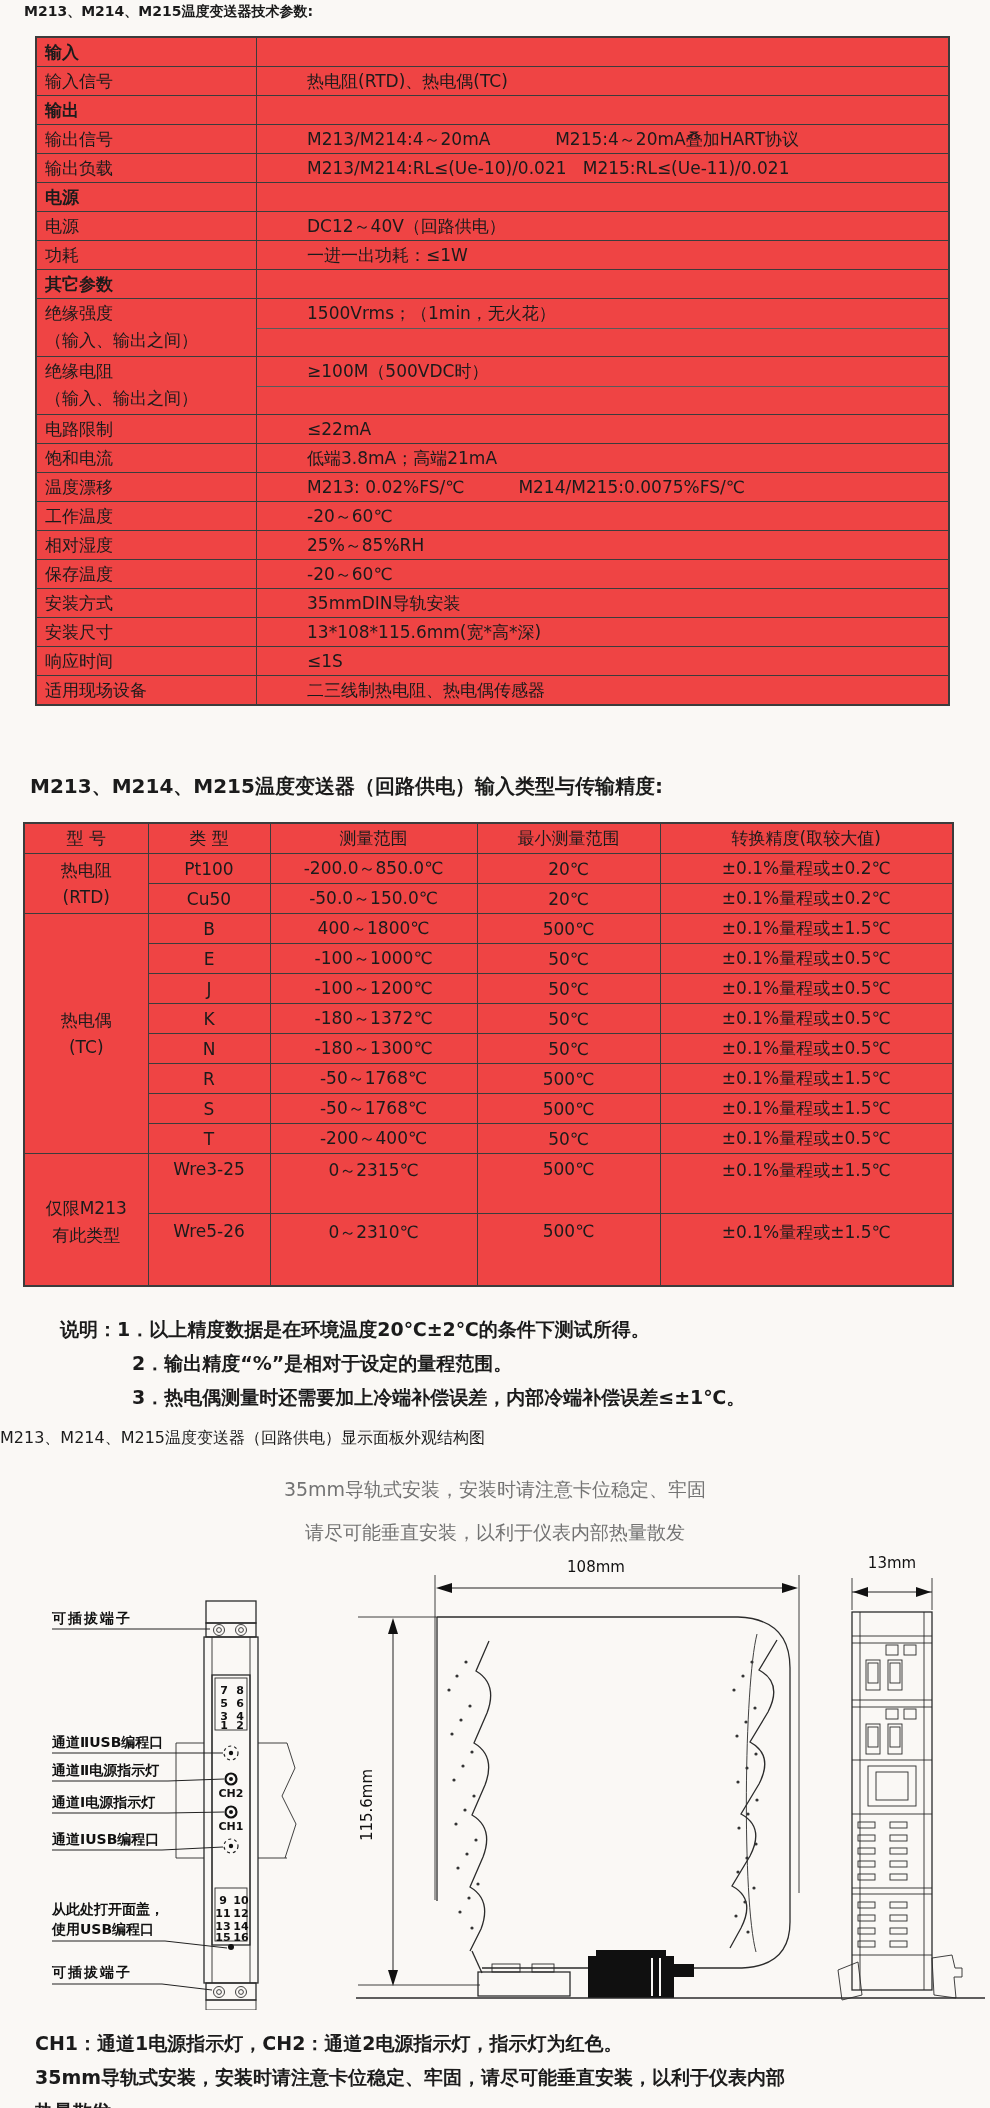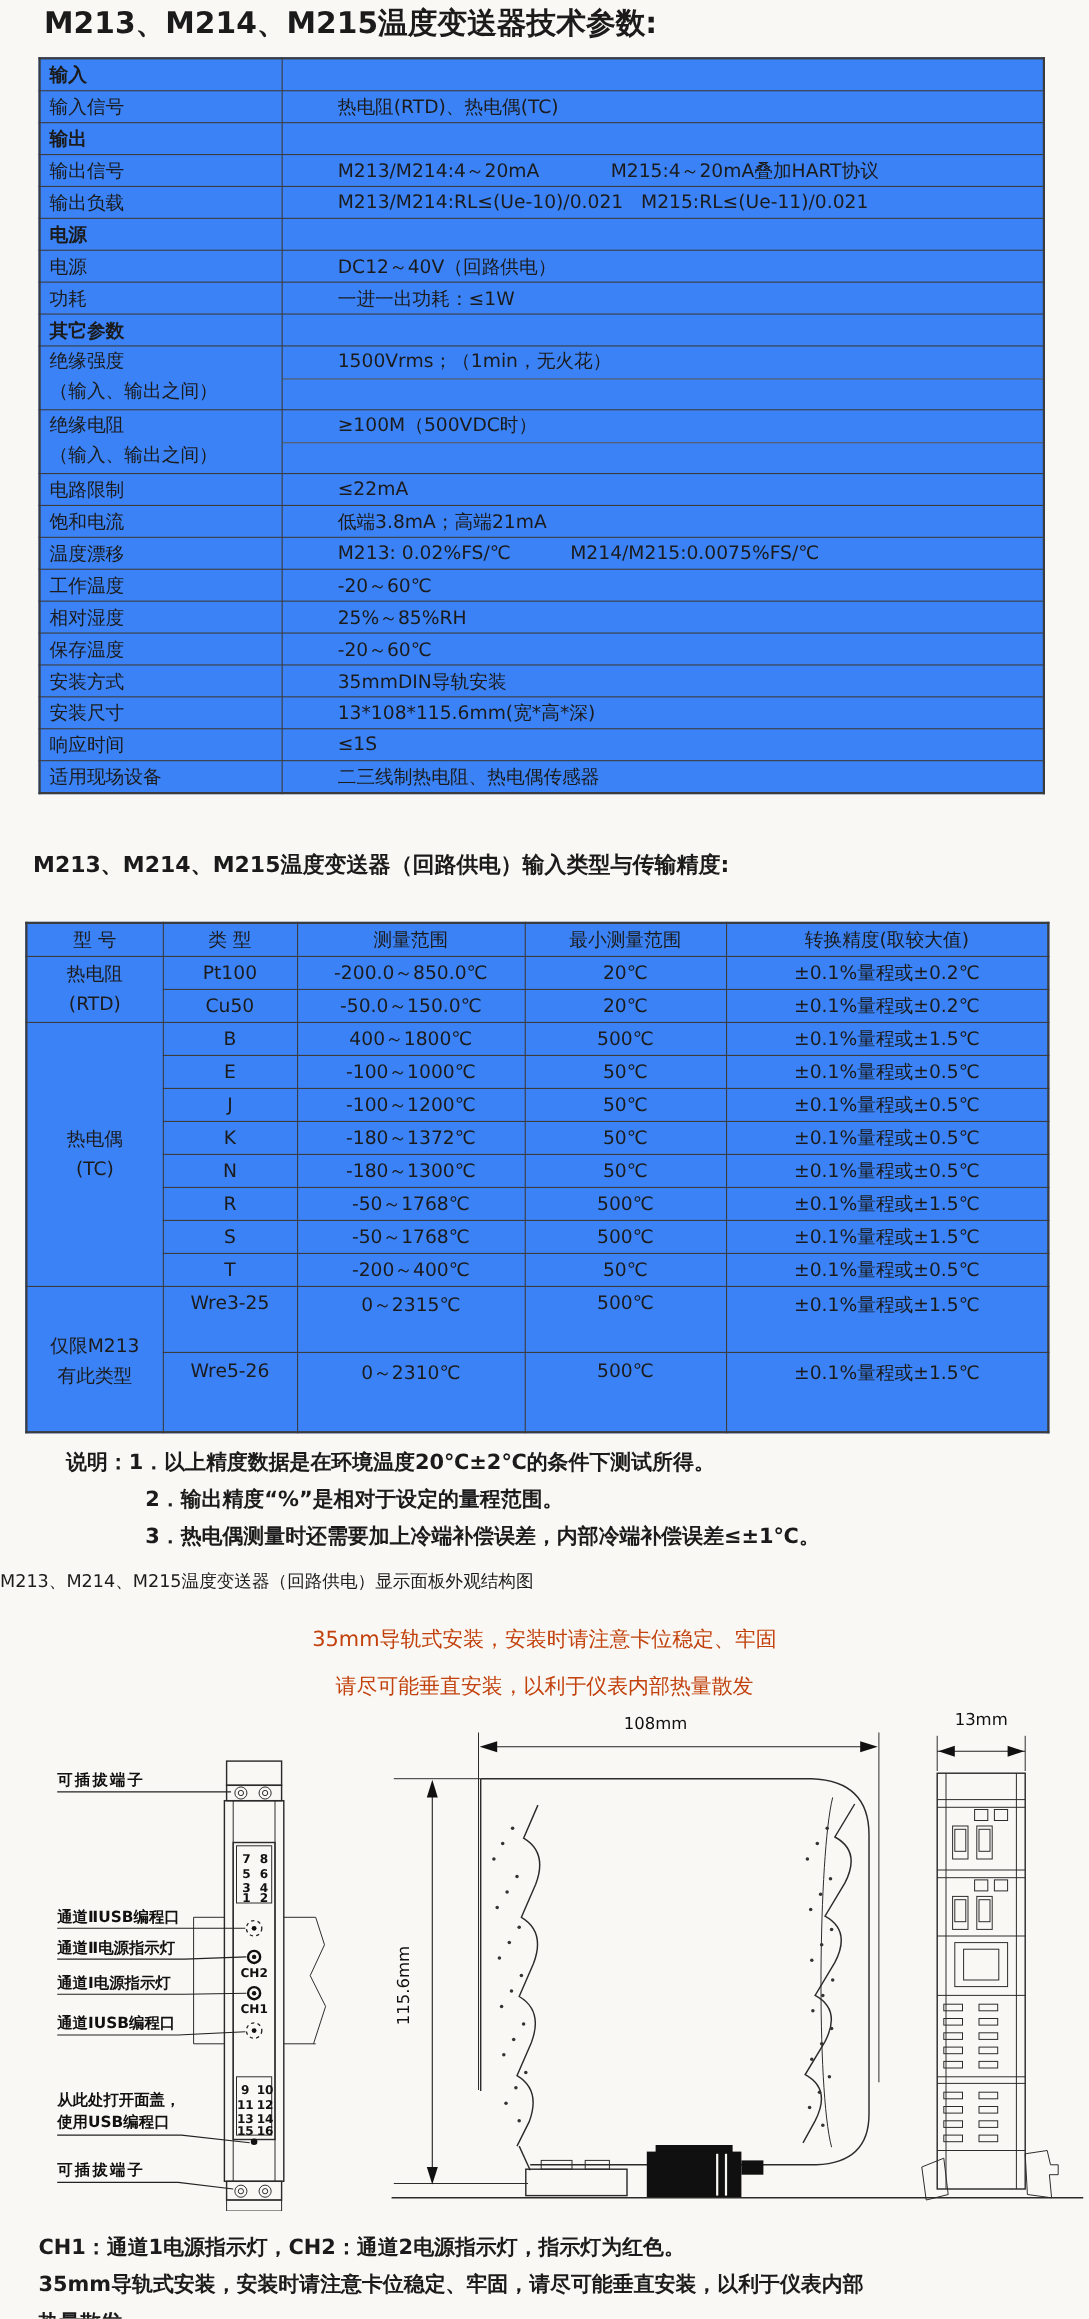--- a/index.html
+++ b/index.html
@@ -2,28 +2,28 @@
 <html><head>
 <meta charset="utf-8">
 <style>
   html,body{margin:0;padding:0;}
   body{
     position:relative;width:990px;height:2108px;overflow:hidden;
     background:#faf8f5;color:#1b1b1b;
     font-family:"DejaVu Sans","Liberation Sans",sans-serif;
   }
   .abs{position:absolute;}
-  .t1{left:40px;top:3px;font-size:27px;font-weight:700;}
+  .t1{left:24px;top:3px;font-size:14px;font-weight:700;}
   .t2{left:30px;top:773px;font-size:20px;font-weight:700;}
   .t3{left:0;right:0;top:1428px;font-size:16px;font-weight:400;}
-  .sub{left:0;right:0;text-align:center;font-size:19px;font-weight:400;color:#c2410c;}
+  .sub{left:0;right:0;text-align:center;font-size:19px;font-weight:400;color:#737373;}
   .sub1{top:1477px;}
   .sub2{top:1520px;}
 
-  table{border-collapse:collapse;table-layout:fixed;background:#3b82f6;margin-top:16px;}
+  table{border-collapse:collapse;table-layout:fixed;background:#ef4444;}
   table.spec{left:35px;top:36px;width:915px;font-size:17px;border:2px solid #3c3c3c;}
   table.spec td{border:1px solid #3c3c3c;height:28px;padding:0 8px;white-space:pre-wrap;overflow:hidden;}
   table.spec td.lab{width:203px;}
   table.spec td.val{padding-left:50px;}
   table.spec tr.sect td{font-weight:700;}
   table.spec tr.tall td{height:56px;vertical-align:top;line-height:27px;padding-top:1px;}
   td.splitv{position:relative;}
   td.splitv::after{content:"";position:absolute;left:-1px;right:-1px;top:50%;border-top:1px solid #5a5a5a;}
 
   table.inp{left:23px;top:822px;width:929px;font-size:17px;border:2px solid #3c3c3c;text-align:center;}

